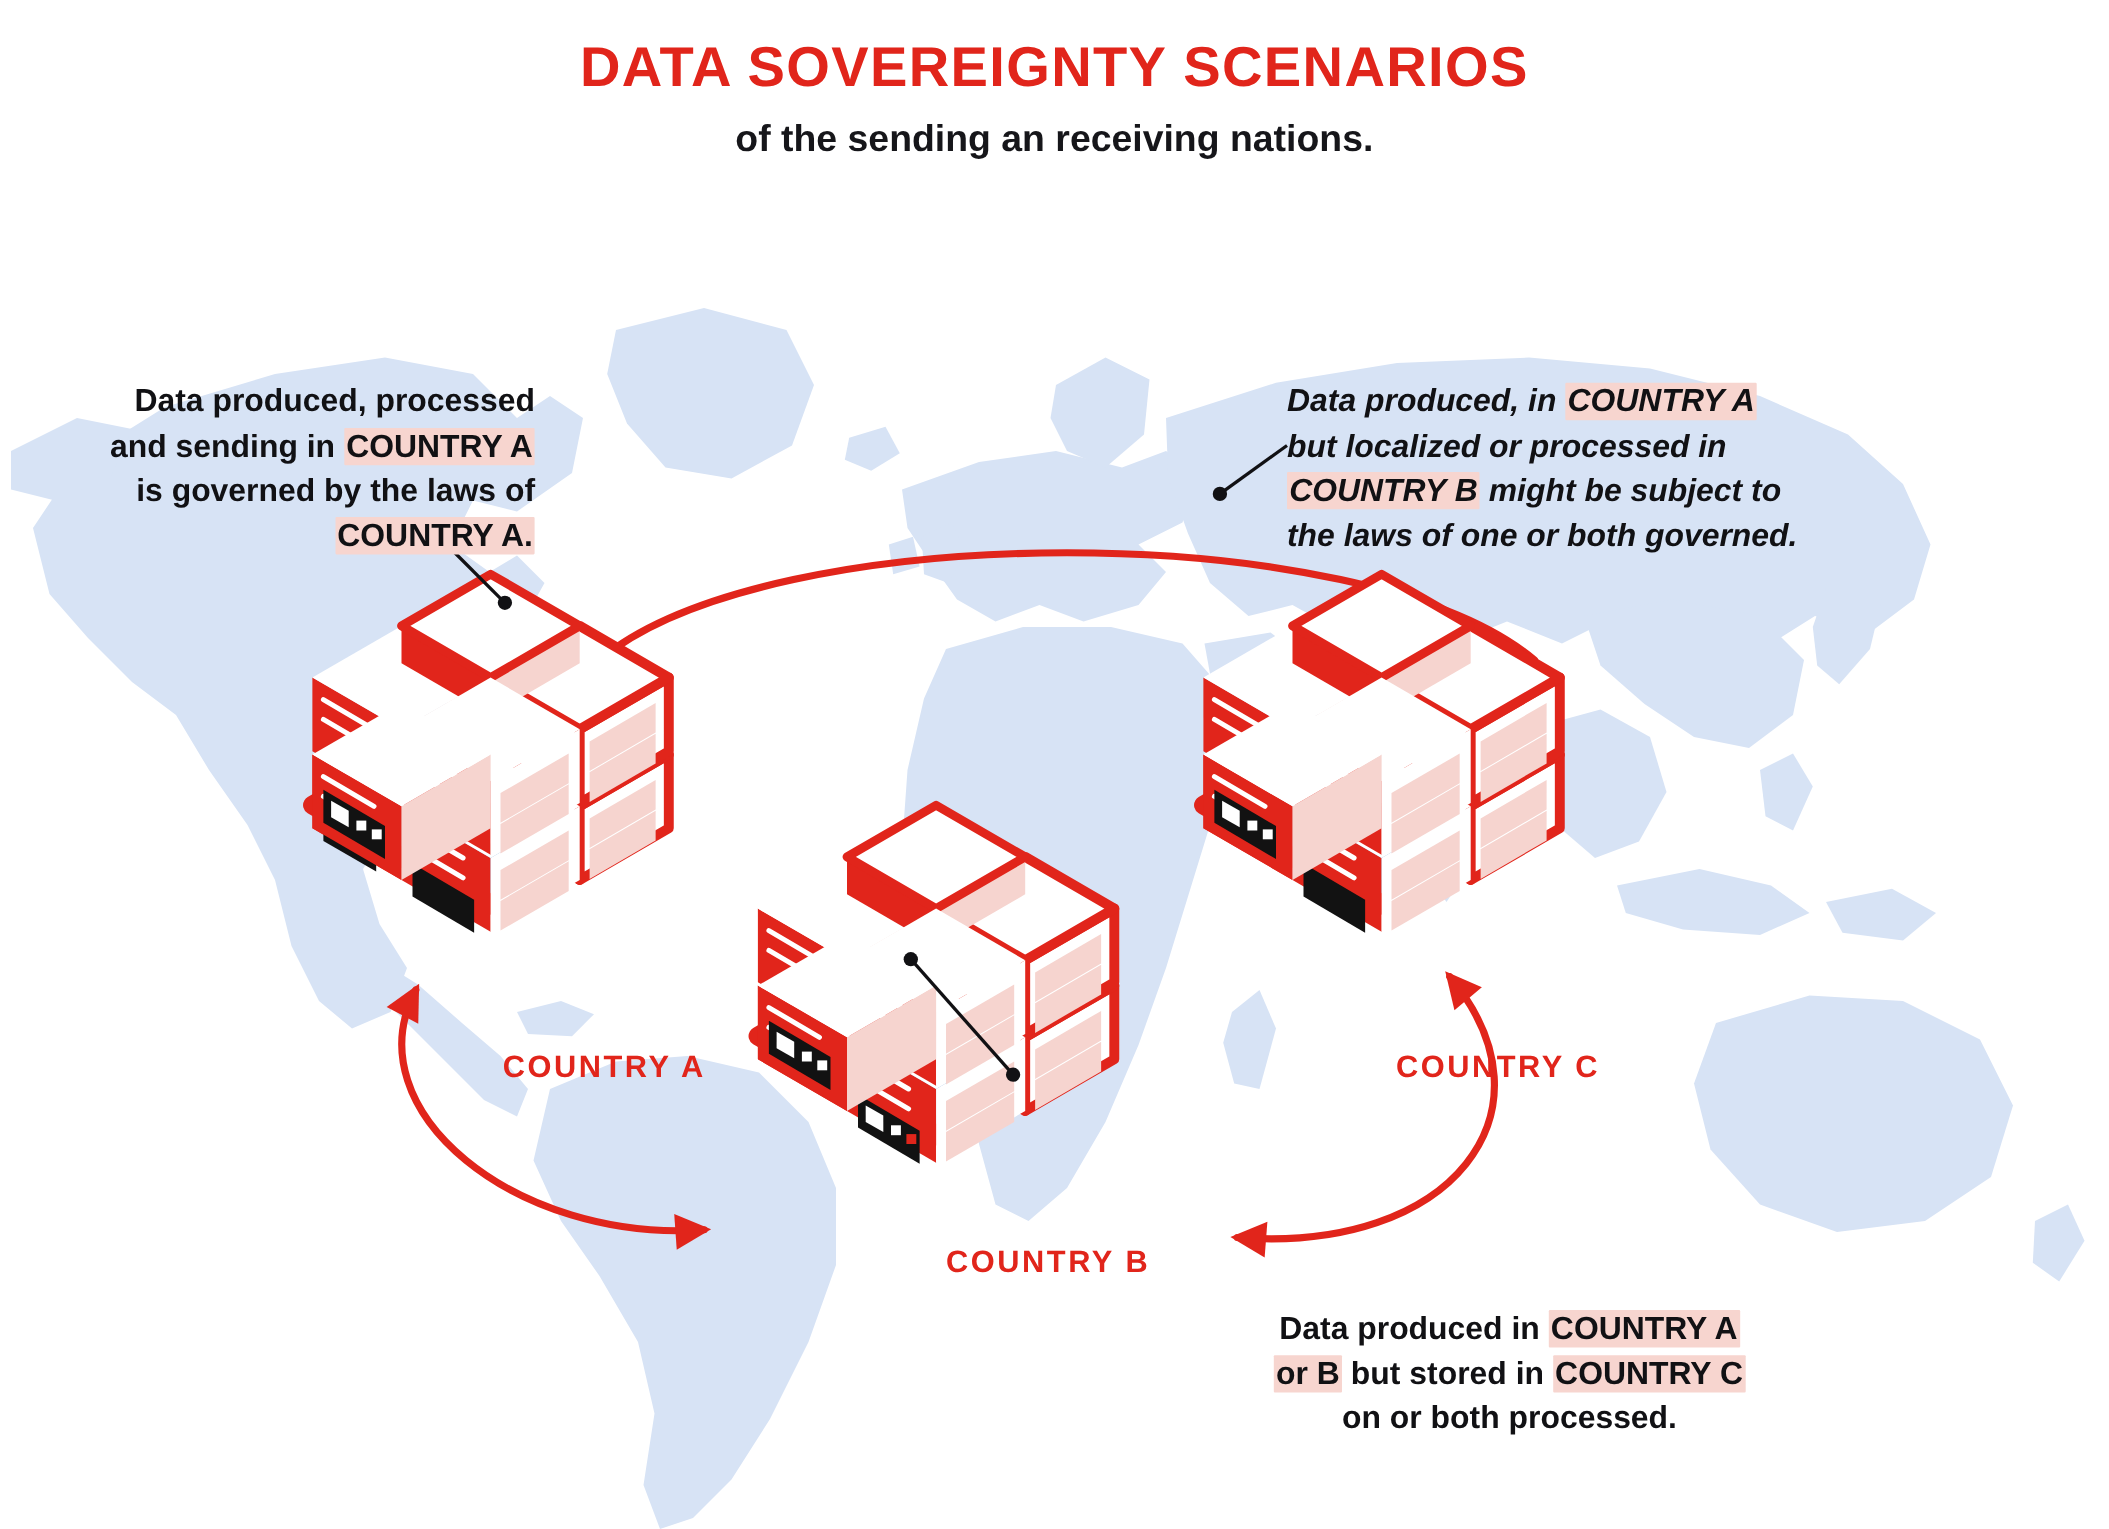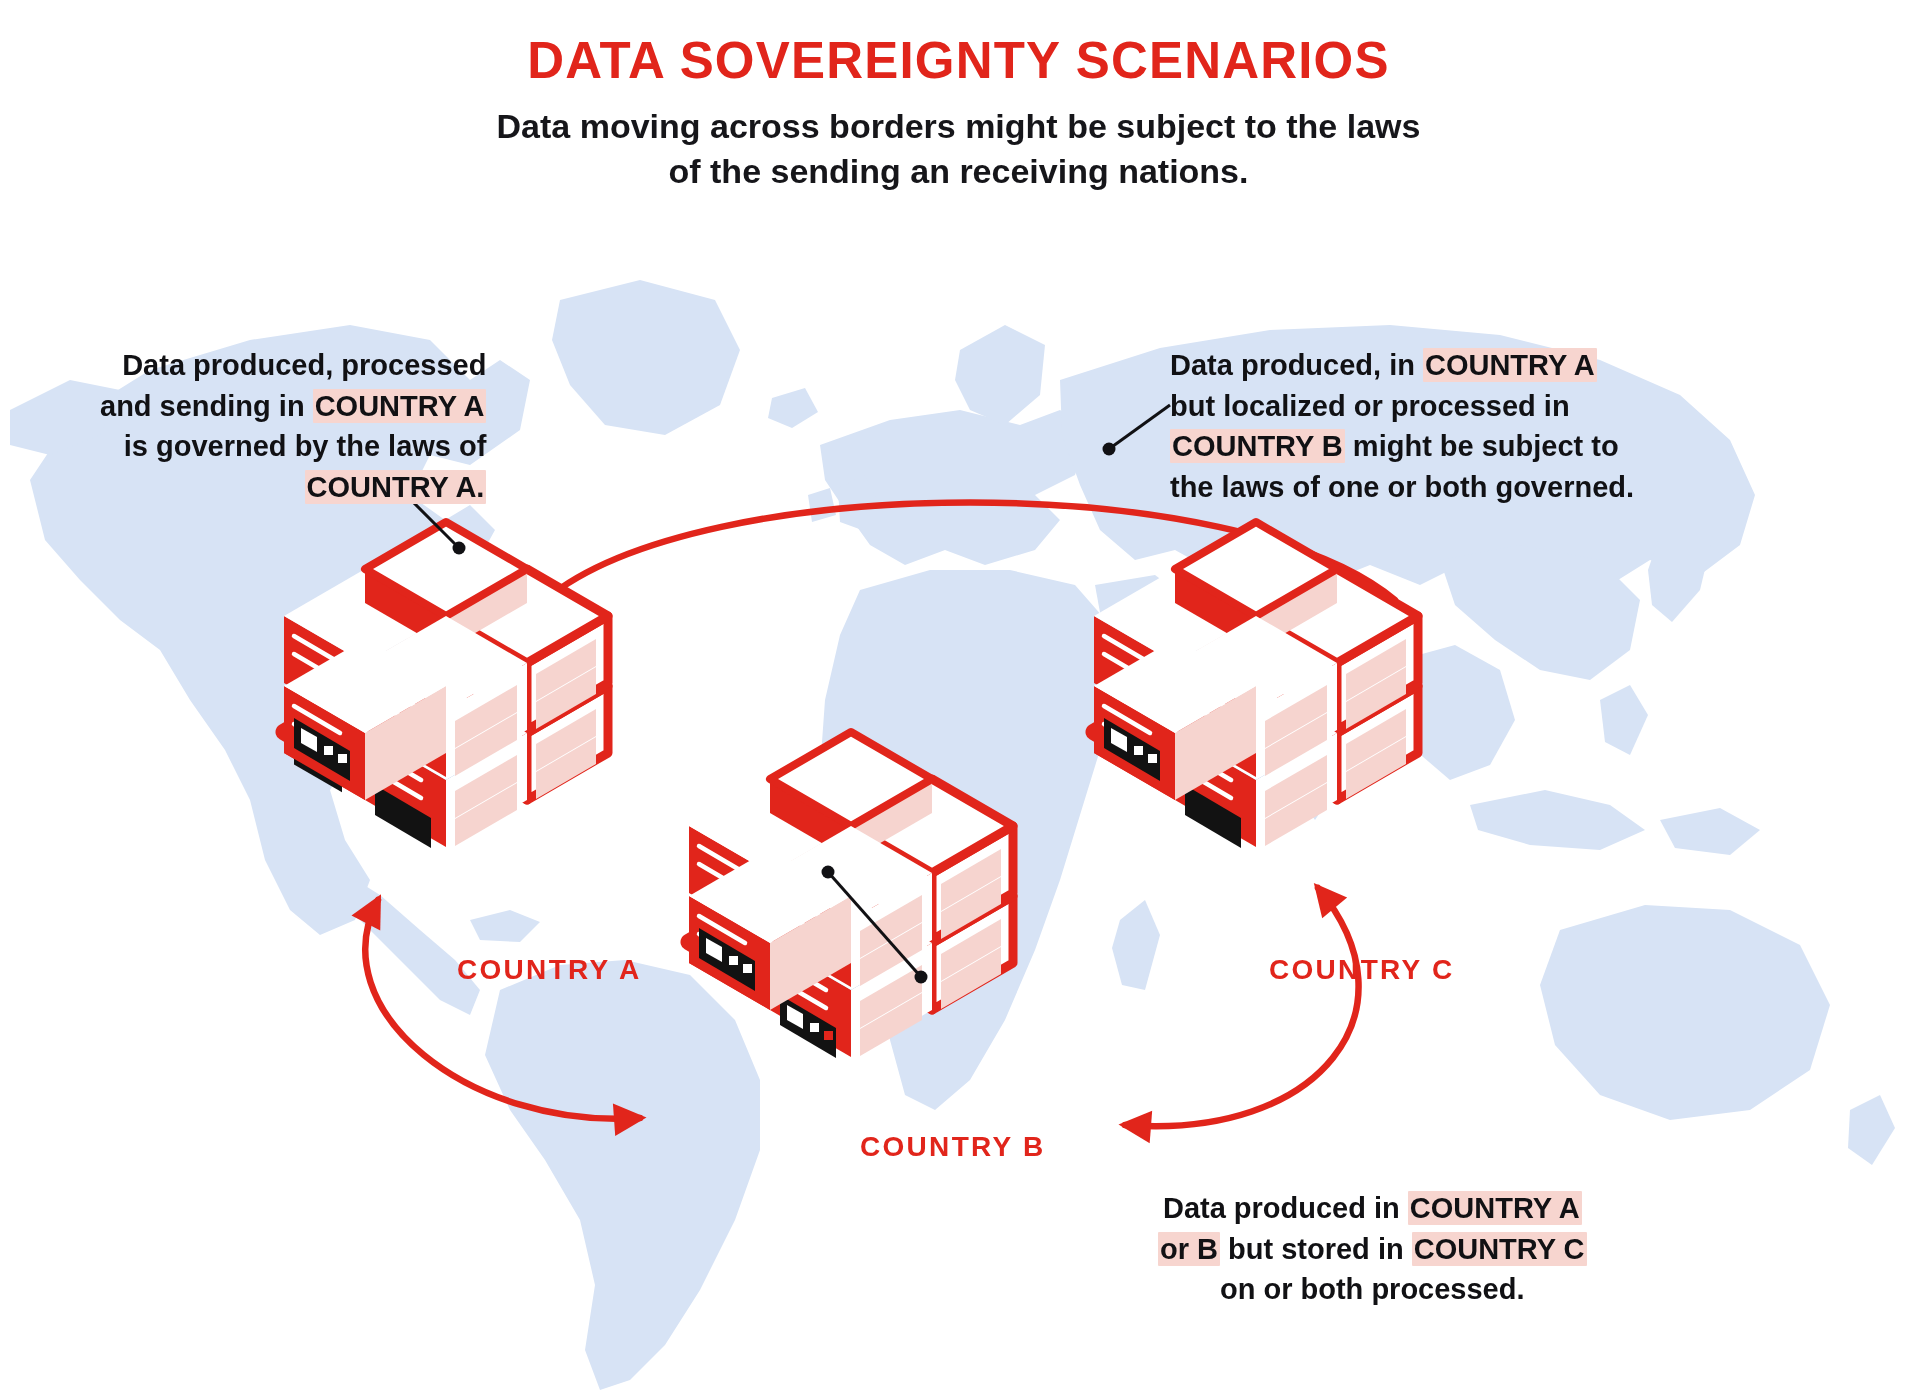--- a/index.html
+++ b/index.html
@@ -59,21 +59,21 @@
     line-height: 1.40;
     white-space: nowrap;
   }
   .callout .ln { display: block; }
   .hl {
     background: #F7D5CF;
     padding: 1px 2px;
     border-radius: 1px;
   }
   #callout-a { left: 100px; top: 345px; text-align: right; }
-  #callout-c { left: 1170px; top: 345px; text-align: left; }
+  #callout-c { left: 1170px; top: 345px; text-align: left; font-style: italic; }
   #callout-b { left: 1158px; top: 1188px; text-align: center; }
 
   
   .country-label {
     position: absolute;
     font-size: 28px;
     font-weight: bold;
     letter-spacing: 2.3px;
     color: #E1251B;
     white-space: nowrap;
@@ -161,21 +161,20 @@
 
       <path d="M1850,880 L1880,865 L1895,898 L1872,935 L1848,918 Z"></path>
 
       <path d="M772,168 L805,158 L818,182 L792,198 L768,188 Z"></path>
     </g>
   </svg>
 
   <div id="header">
     <h1 id="title">DATA SOVEREIGNTY SCENARIOS</h1>
     <p id="subtitle">
-      <span class="ln">Data moving across borders might be subject to the laws</span>
       <span class="ln">of the sending an receiving nations.</span>
     </p>
   </div>
 
   <svg class="art-layer" viewBox="0 0 1917 1390" aria-hidden="true">
 
     <path d="M 545,600 C 700,470 1240,470 1395,600" fill="none" stroke="#E1251B" stroke-width="6.5" stroke-linecap="round"></path>
   </svg>
 
   <svg class="art-layer" viewBox="0 0 1917 1390" aria-hidden="true">

